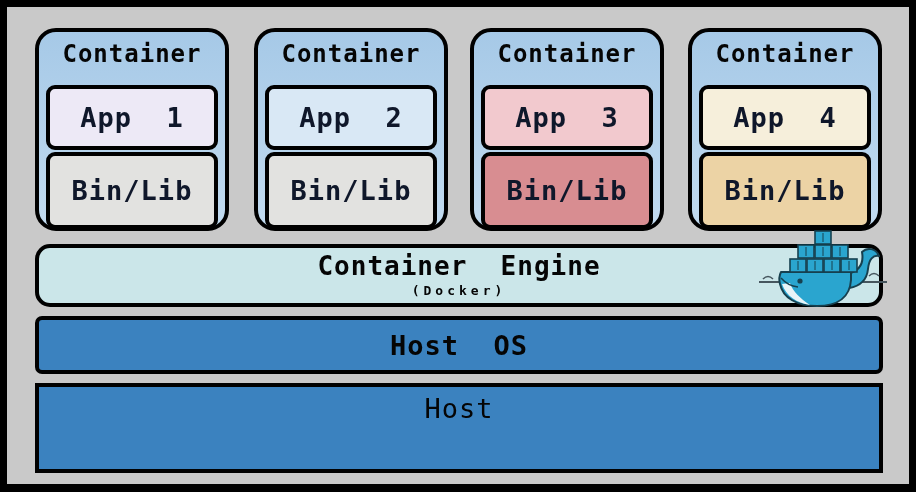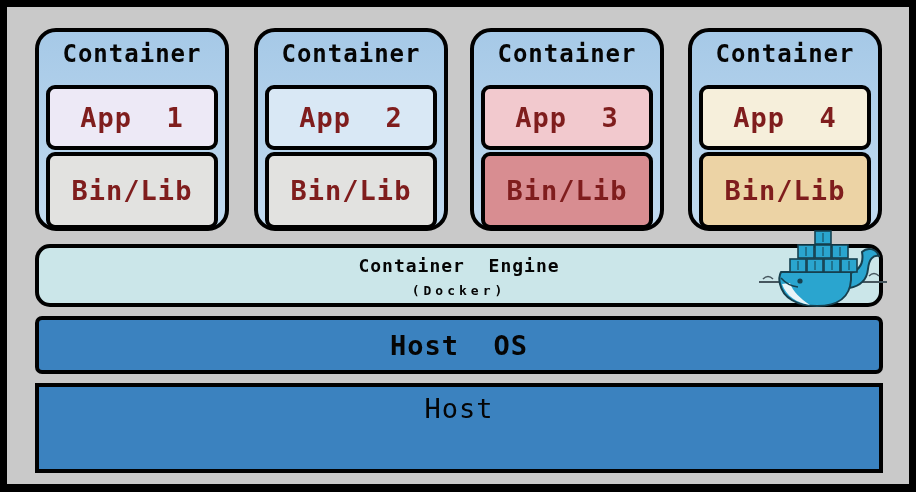--- a/index.html
+++ b/index.html
@@ -19,33 +19,33 @@
   .card.c1{left:28px}.card.c2{left:247px}.card.c3{left:463px}.card.c4{left:681px}
   .card-title {
     text-align:center; margin-top:8px;
     font-weight:bold; font-size:24px; letter-spacing:1px; color:#050505;
     white-space:pre;
   }
   .inner-box {
     position:absolute; left:7px; right:7px;
     border:4px solid #000; border-radius:9px; box-sizing:border-box;
     display:flex; align-items:center; justify-content:center;
-    font-weight:bold; font-size:27px; letter-spacing:1px; color:#7f1d1d;
+    font-weight:bold; font-size:27px; letter-spacing:1px; color:#0f172a;
     white-space:pre;
   }
   .app-box { top:53px; height:65px; }
   .bin-box { top:120px; height:77px; }
 
   
   .layer {
     position:absolute; left:28px; width:848px;
     border:4px solid #000; box-sizing:border-box; color:#050505;
   }
   .engine  { top:237px; height:63px; border-radius:15px; text-align:center; }
-  .engine-line1 { font-weight:bold; font-size:18px; letter-spacing:1px; line-height:30px; margin-top:3px; white-space:pre; }
+  .engine-line1 { font-weight:bold; font-size:26px; letter-spacing:1px; line-height:30px; margin-top:3px; white-space:pre; }
   .engine-line2 { font-weight:bold; font-size:13px; letter-spacing:4px; line-height:19px; white-space:pre; }
   .hostos  { top:309px; height:58px; border-radius:7px;
              display:flex; align-items:center; justify-content:center;
              font-weight:bold; font-size:27px; letter-spacing:1px; white-space:pre; }
   .host    { top:376px; height:90px; border-radius:0; text-align:center; }
   .host-line1 { font-weight:normal; font-size:27px; letter-spacing:1px; line-height:32px; margin-top:6px; white-space:pre; }
   .host-line2 { font-weight:bold; font-size:27px; letter-spacing:1px; line-height:32px; white-space:pre; }
 
   .whale { position:absolute; left:718px; top:-22px; width:132px; height:84px; z-index:5; }
 </style>

